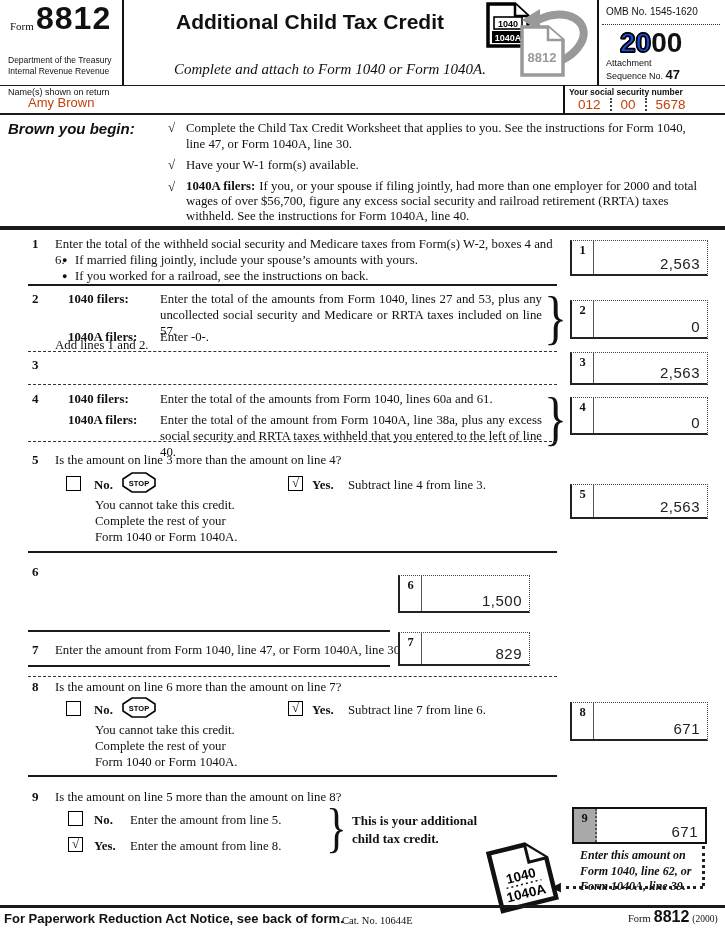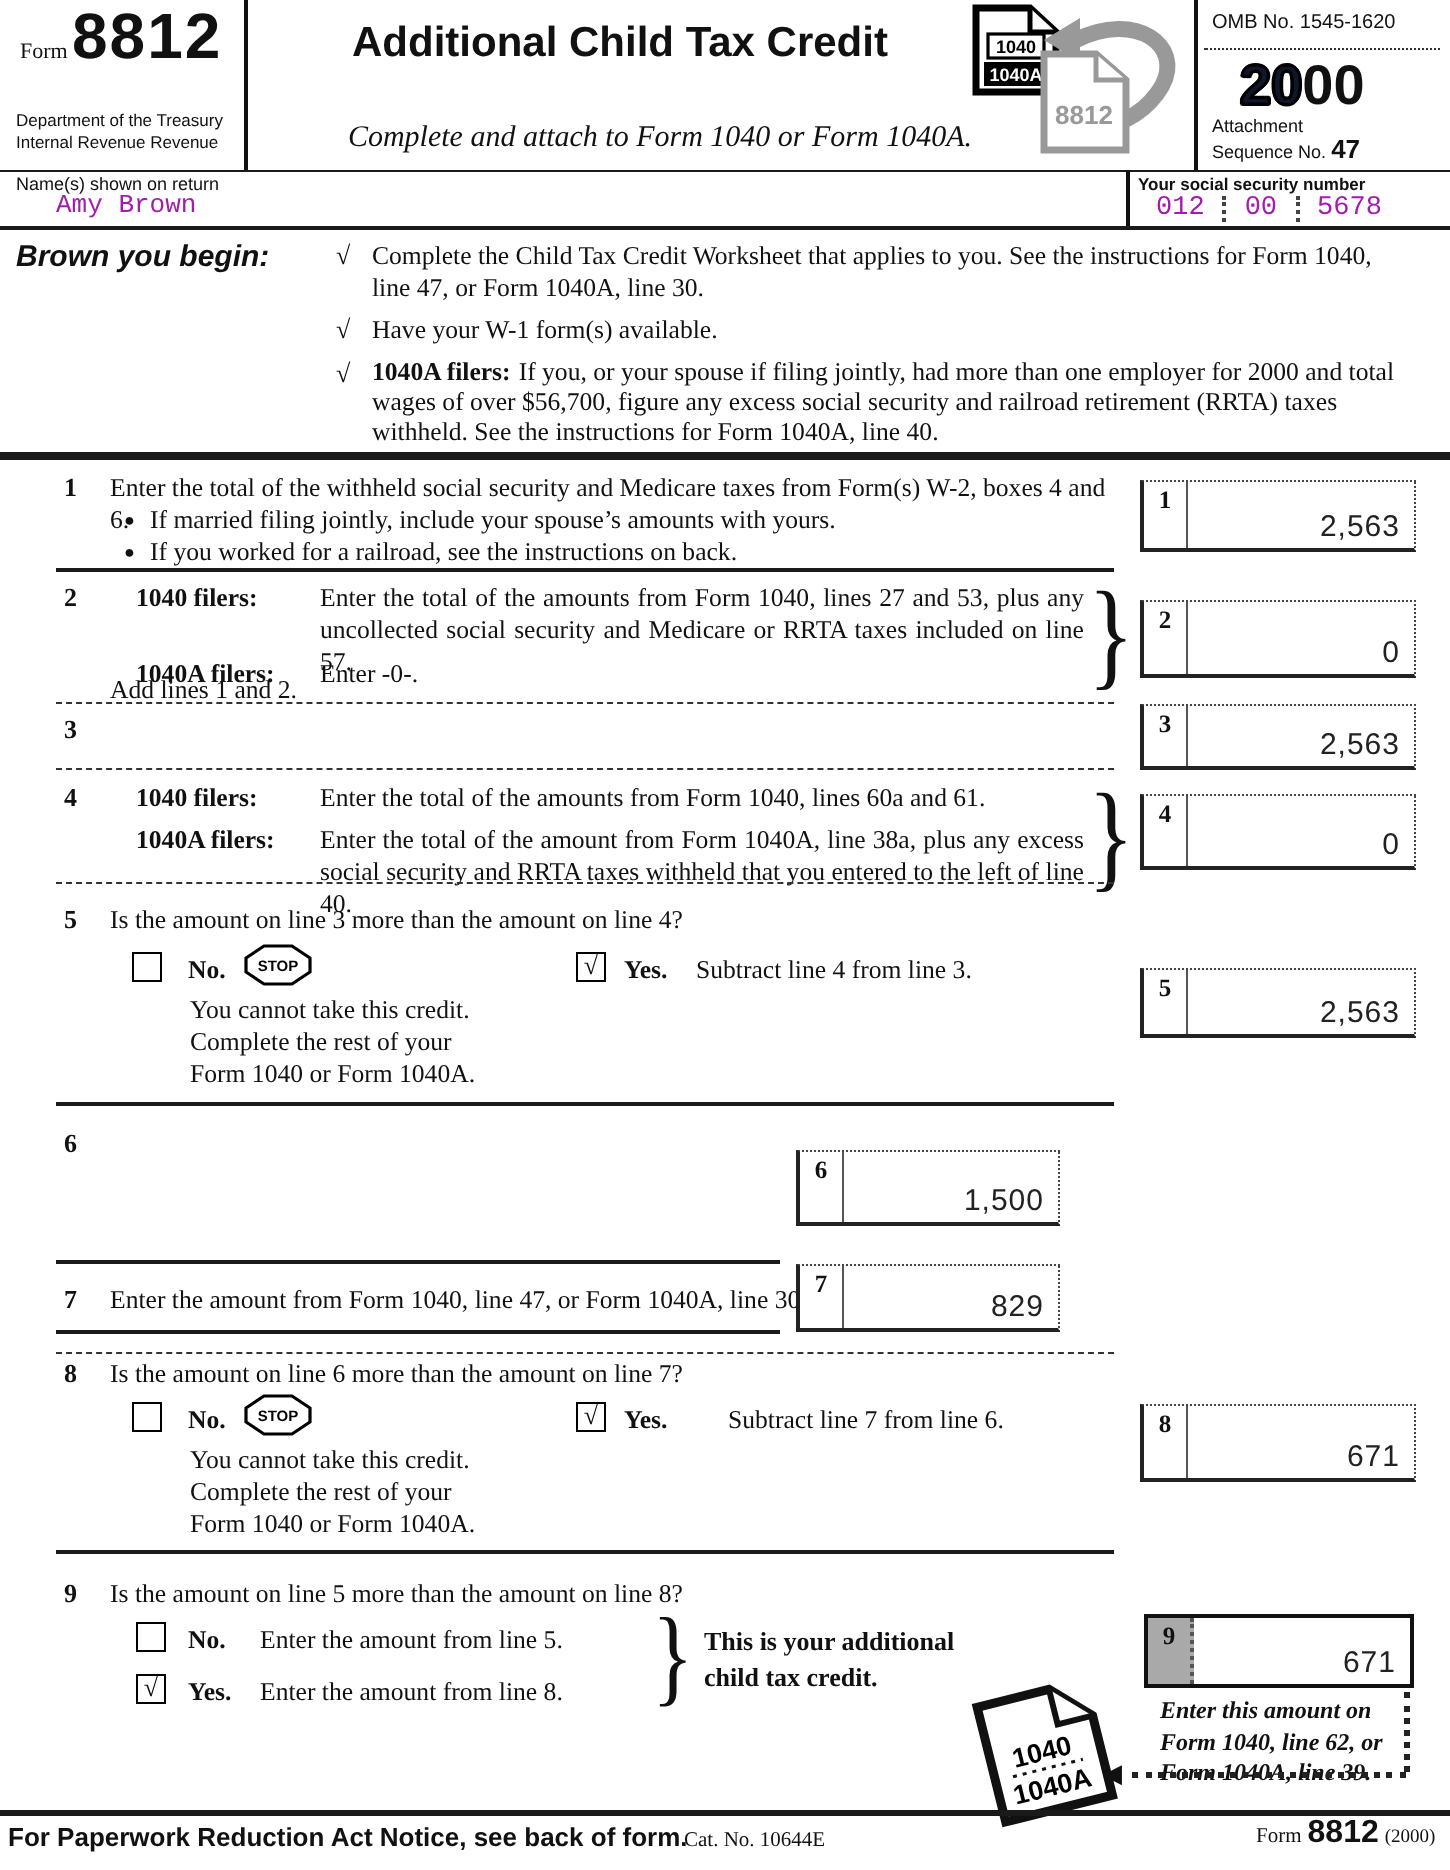--- a/index.html
+++ b/index.html
@@ -5,41 +5,41 @@
   html,body{margin:0;padding:0;background:#fff}
   .page{position:relative;width:725px;height:935px;background:#fff;color:#111;
         font-family:"Liberation Serif",serif;overflow:hidden}
   .t{position:absolute}
   .sans{font-family:"Liberation Sans",sans-serif}
   .b{font-weight:bold}
   .i{font-style:italic}
   .txt{font-size:12.8px;line-height:16px}
   .just{text-align:justify}
   .num{font-weight:bold;font-size:13px}
-  .entry{font-family:Liberation Mono, monospace;color:#a21caf}
+  .entry{font-family:Liberation Sans, sans-serif;color:#c2410c}
   .hr{position:absolute;border-top:2px solid #1a1a1a}
   .hrd{position:absolute;border-top:1.6px dashed #333}
   .vline{position:absolute;border-left:1.6px solid #111}
   .cb{position:absolute;width:13px;height:13px;border:1.6px solid #000;background:#fff;
       font-size:13px;line-height:11px;text-align:center}
   .amtbox{position:absolute;display:flex;background:#fff;
       border-left:2px solid #222;border-bottom:2.5px solid #222;
       border-top:1.6px dotted #444;border-right:1.6px dotted #444}
   .amtbox.b9{border:2.5px solid #111}
   .amt-num{width:21px;border-right:1.5px solid #555;font-weight:bold;font-size:12.5px;
       display:flex;align-items:flex-start;justify-content:center;padding-top:2px}
   .amt-num.gray{background:#a9a9a9;border-right:2px dotted #555}
   .amt-val{flex:1;display:flex;align-items:flex-end;justify-content:flex-end;
       padding:0 7px 2px 0;font-family:"Liberation Sans",sans-serif;font-size:15px;
       color:#222;letter-spacing:.5px}
   .brace{position:absolute;font-family:"Liberation Serif",serif;color:#111;
       transform:scaleX(.8);transform-origin:left top;line-height:1;font-weight:400}
   .chkmark{display:inline-block;width:18px;font-size:13px}
   .bullet{display:inline-block;width:13px;font-size:9px;vertical-align:1px}
-  .yr-out{color:#0f172a;-webkit-text-stroke:1.5px #000;
+  .yr-out{color:#1d4ed8;-webkit-text-stroke:1.5px #000;
       text-shadow:-1px 0 #000,1px 0 #000,0 -1px #000,0 1px #000}
   .notewrap{white-space:nowrap;font-style:italic;font-weight:bold;font-size:12px;line-height:15.5px}
   .dotv{position:absolute;border-left:3px dotted #222}
   .doth{position:absolute;border-top:3px dotted #222}
 </style>
 </head>
 <body>
 
 <div class="page">
 
@@ -206,21 +206,21 @@
     <polygon points="10,1 24,1 33,7 33,14 24,20 10,20 1,14 1,7" fill="#fff" stroke="#000" stroke-width="1.6"></polygon>
     <text x="17" y="13.5" text-anchor="middle" font-family="Liberation Sans, sans-serif" font-weight="bold" font-size="7.5">STOP</text>
   </svg>
   <div class="t txt" style="left:95px;top:722px;width:220px">
     <div>You cannot take this credit.</div>
     <div>Complete the rest of your</div>
     <div>Form 1040 or Form 1040A.</div>
   </div>
   <span class="cb" style="left:288px;top:701px"><span>√</span></span>
   <span class="t txt b" style="left:312px;top:702px">Yes.</span>
-  <span class="t txt" style="left:364px;top:702px">Subtract line 7 from line 6.</span>
+  <span class="t txt" style="left:348px;top:702px">Subtract line 7 from line 6.</span>
   <div class="amtbox" style="left:570px;top:702px;width:135px;height:36px">
     <span class="amt-num">8</span>
     <span class="amt-val">671</span>
   </div>
   <div class="hr" style="left:28px;top:775px;width:529px"></div>
 
   <span class="t num" style="left:32px;top:789px">9</span>
   <span class="t txt" style="left:55px;top:789px">Is the amount on line 5 more than the amount on line 8?</span>
   <span class="cb" style="left:68px;top:811px"></span>
   <span class="t txt b" style="left:94px;top:812px">No.</span>

